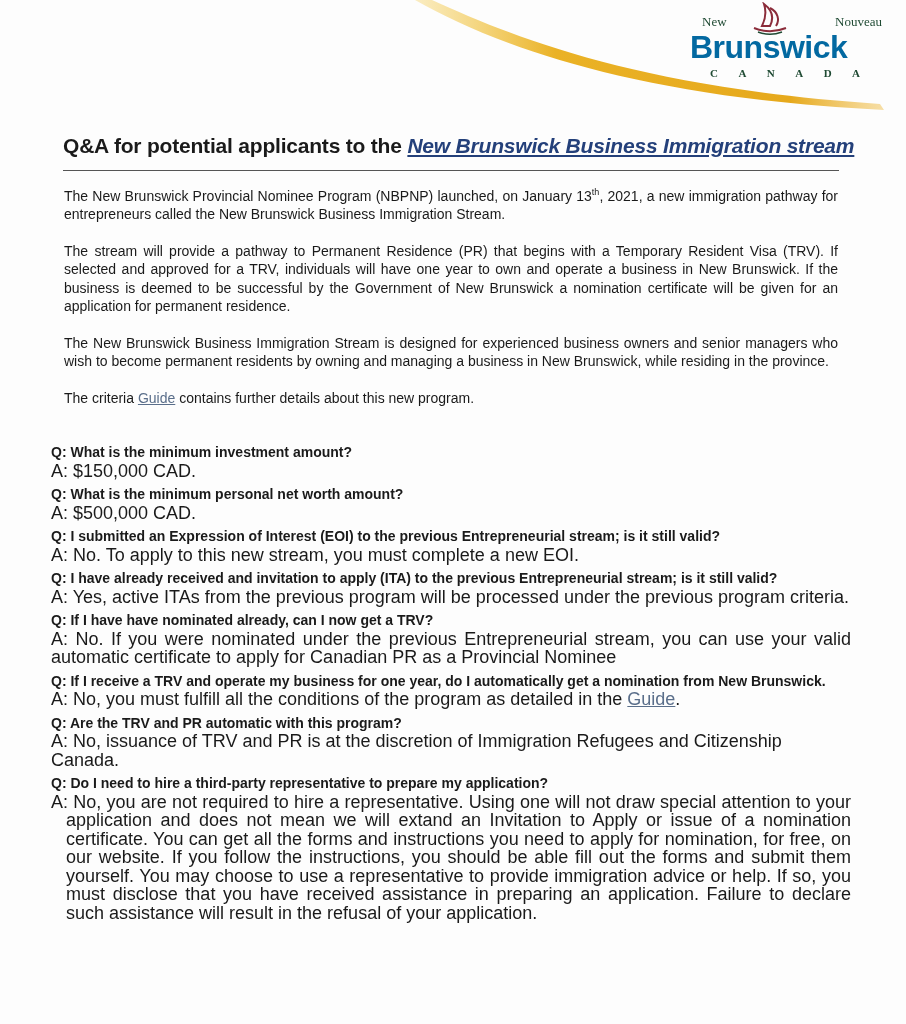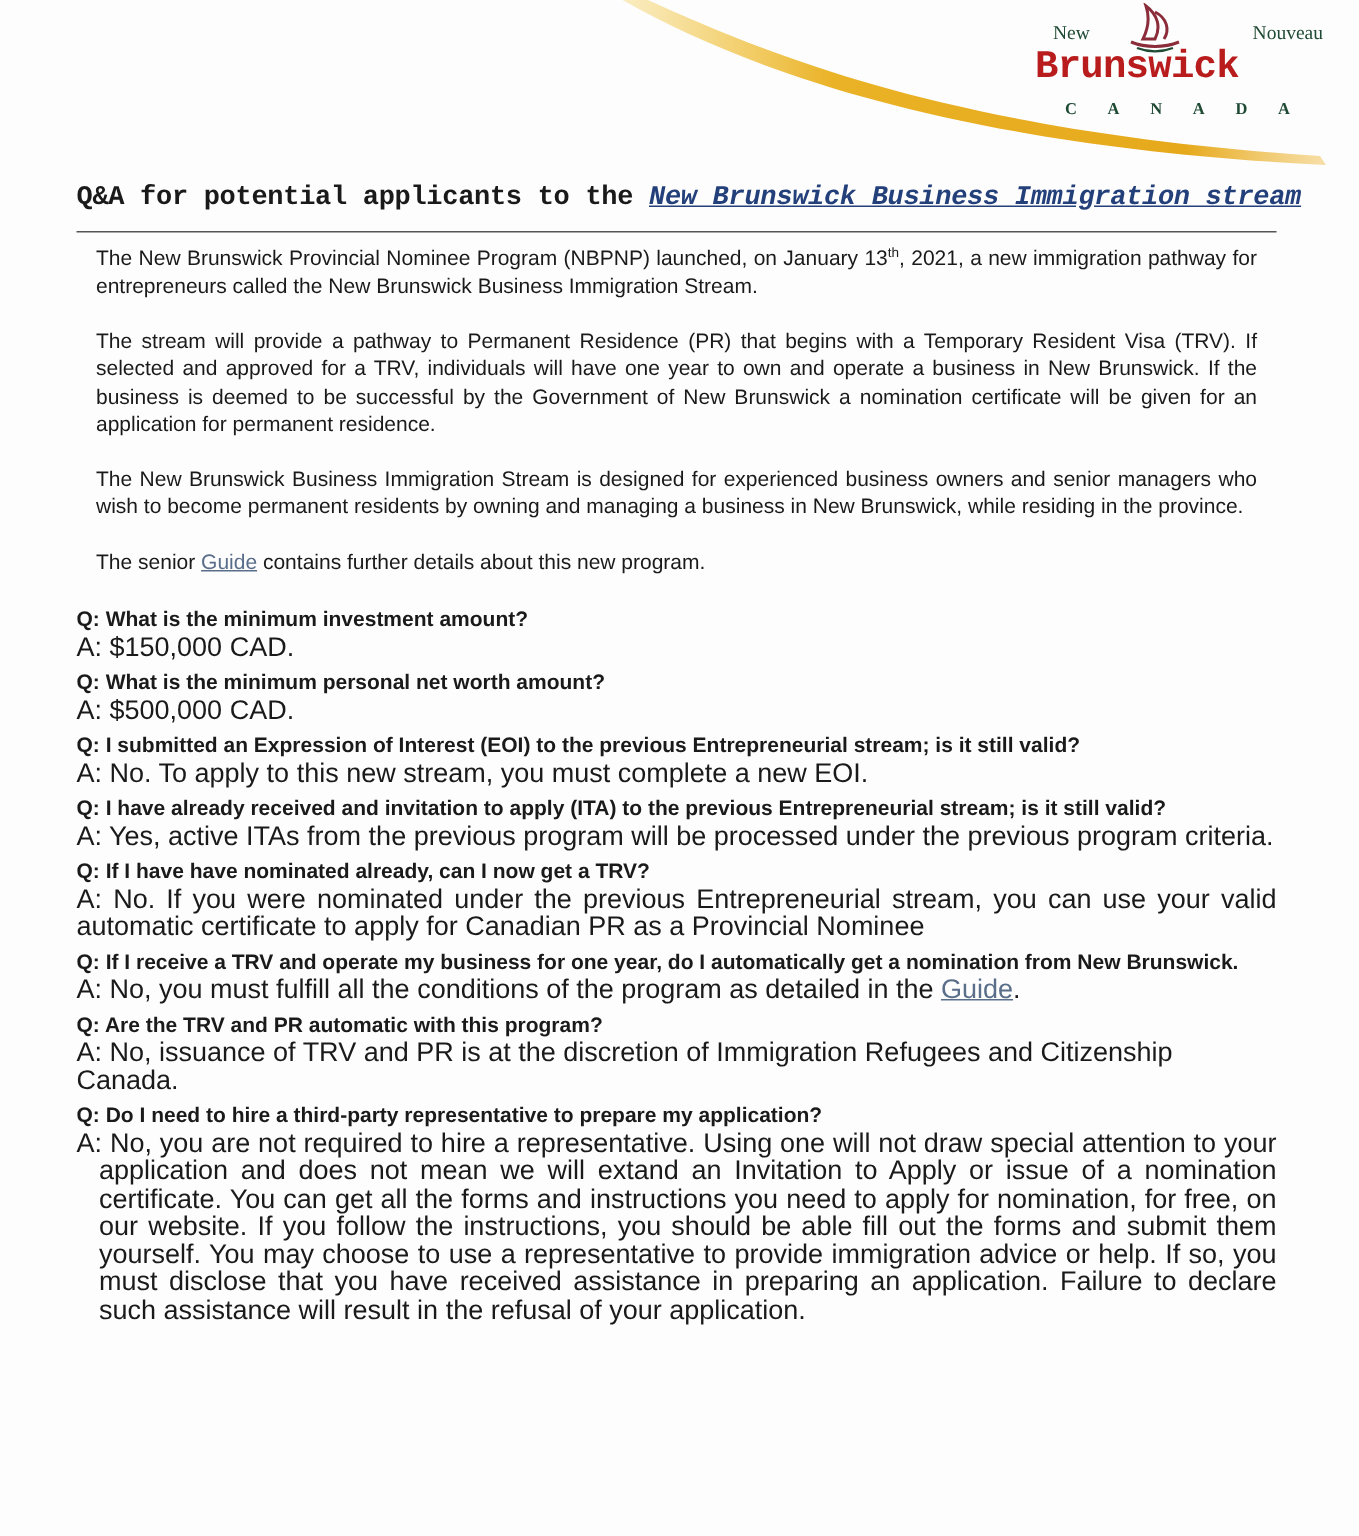--- a/index.html
+++ b/index.html
@@ -15,35 +15,34 @@
     position: absolute; left: 688px; top: 2px; width: 200px; height: 80px;
   }
   .logo .ship { position: absolute; left: 62px; top: 0; }
   .logo .newnouveau {
     position: absolute; left: 14px; top: 12px; width: 180px;
     font-family: "Liberation Serif", serif; font-size: 13px; color: #1f4a33;
     display: flex; justify-content: space-between;
   }
   .logo .brunswick {
     position: absolute; left: 2px; top: 27px;
-    font-family: Liberation Mono, monospace; font-weight: bold;
-    font-size: 26px; color: #b91c1c; letter-spacing: -0.5px;
+    font-family: Liberation Sans, sans-serif; font-weight: bold;
+    font-size: 32px; color: #0369a1; letter-spacing: -0.5px;
   }
   .logo .canada {
     position: absolute; left: 22px; top: 65px; width: 150px;
     font-family: "Liberation Serif", serif; font-weight: bold;
     font-size: 11px; color: #1f4a33;
     display: flex; justify-content: space-between;
   }
   .content { position: absolute; left: 51px; top: 122px; width: 800px; }
   .title {
-    font-weight: bold; font-size: 18px; letter-spacing: -0.2px;
-    margin: 0; padding-bottom: 12px; border-bottom: 1px solid #555;
+    font-weight: bold; font-size: 21px; letter-spacing: -0.2px;
+    margin: 12px; padding-bottom: 12px; border-bottom: 1px solid #555;
     white-space: nowrap;
-    font-family: Liberation Mono, monospace;
   }
   .title a {
     color: #24407a; font-style: italic; text-decoration: underline;
   }
   p { margin: 13px; font-size: 14px; line-height: 18.5px; text-align: justify; }
   .intro1 { margin-top: 4px; }
   .para { margin-top: 18px; }
   .link { color: #5a6e8a; text-decoration: underline; }
   .qa { margin-top: 5px; }
   .qa .q { font-weight: bold; font-size: 14px; line-height: 18.5px; }
@@ -89,23 +88,23 @@
 </div>
 
 <div class="content">
   <h1 class="title">
     <span>Q&amp;A for potential applicants to the </span><a>New Brunswick Business Immigration stream</a>
   </h1>
 
   <p class="intro1"><span>The New Brunswick Provincial Nominee Program (NBPNP) launched, on January 13</span><sup style="font-size:9px">th</sup><span>, 2021, a new immigration pathway for entrepreneurs called the New Brunswick Business Immigration Stream.</span></p>
   <p class="para">The stream will provide a pathway to Permanent Residence (PR) that begins with a Temporary Resident Visa (TRV). If selected and approved for a TRV, individuals will have one year to own and operate a business in New Brunswick. If the business is deemed to be successful by the Government of New Brunswick a nomination certificate will be given for an application for permanent residence.</p>
   <p class="para">The New Brunswick Business Immigration Stream is designed for experienced business owners and senior managers who wish to become permanent residents by owning and managing a business in New Brunswick, while residing in the province.</p>
-  <p class="para"><span>The senior </span><a class="link">Guide</a><span> contains further details about this new program.</span></p>
+  <p class="para"><span>The criteria </span><a class="link">Guide</a><span> contains further details about this new program.</span></p>
 
-  <div class="qa" style="margin-top:20px">
+  <div class="qa" style="margin-top:36px">
     <div class="q">Q: What is the minimum investment amount?</div>
     <div class="a">A: $150,000 CAD.</div>
   </div>
   <div class="qa">
     <div class="q">Q: What is the minimum personal net worth amount?</div>
     <div class="a">A: $500,000 CAD.</div>
   </div>
   <div class="qa">
     <div class="q">Q: I submitted an Expression of Interest (EOI) to the previous Entrepreneurial stream; is it still valid?</div>
     <div class="a">A: No. To apply to this new stream, you must complete a new EOI.</div>

